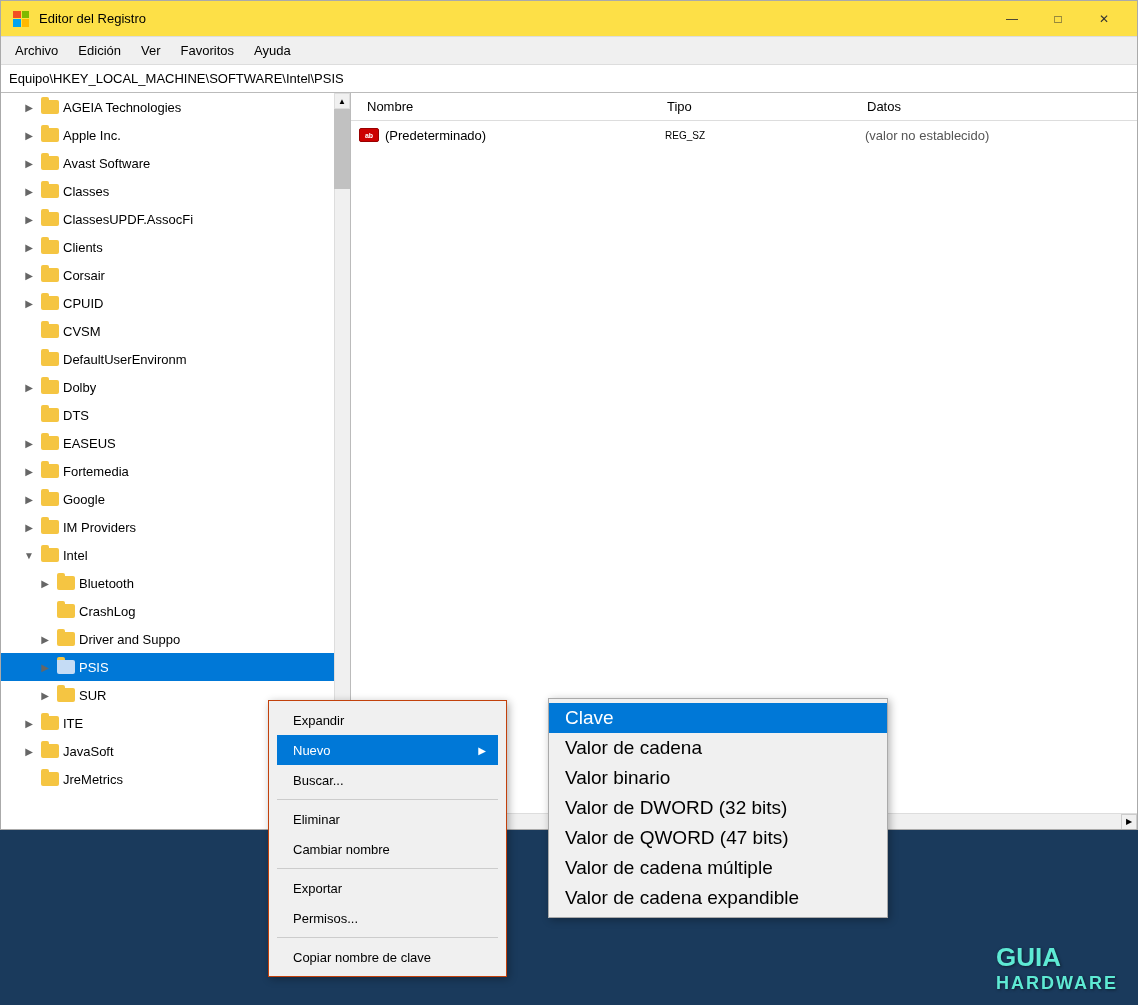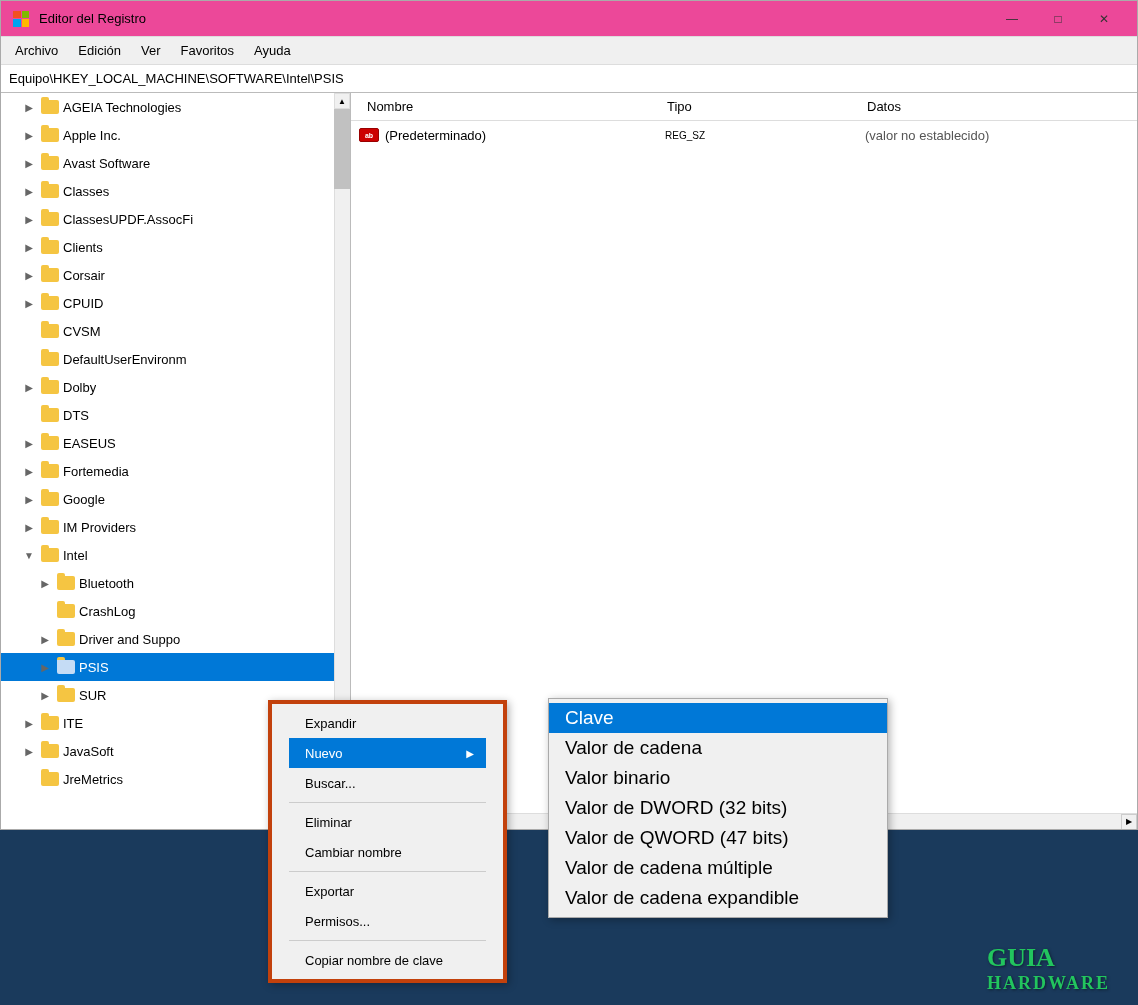--- a/index.html
+++ b/index.html
@@ -20,21 +20,21 @@
       width: 1138px;
       height: 830px;
       background: #f0f0f0;
       border: 1px solid #aaa;
       display: flex;
       flex-direction: column;
     }
 
     
     .titlebar {
-      background: #ec4899;
+      background: #fde047;
       height: 36px;
       display: flex;
       align-items: center;
       padding: 0 10px;
       border-bottom: 1px solid #ddd;
       user-select: none;
     }
     .titlebar-icon {
       width: 20px;
       height: 20px;
@@ -270,24 +270,24 @@
       background: #f0f0f0;
     }
 
     
     .context-menu {
       position: absolute;
       top: 700px;
       left: 268px;
       width: 239px;
       background: #f0f0f0;
-      border: 4px solid #c2410c;
+      border: 1px solid #c2410c;
       box-shadow: 2px 2px 8px rgba(0,0,0,0.3);
       z-index: 100;
-      padding: 4px 17px;
+      padding: 4px 8px;
     }
     .ctx-item {
       height: 30px;
       display: flex;
       align-items: center;
       padding: 0 16px;
       cursor: pointer;
       font-size: 13px;
       position: relative;
     }
@@ -322,28 +322,27 @@
       padding: 0 16px;
       cursor: pointer;
       font-size: 19px;
     }
     .submenu-item.selected { background: #0078d7; color: #fff; }
 
     
     .watermark {
       position: absolute;
       bottom: 10px;
-      right: 28px;
-      color: #22c55e;
+      right: 20px;
+      color: #5eead4;
       font-size: 22px;
       font-weight: bold;
       text-shadow: 1px 1px 3px rgba(0,0,0,0.5);
       line-height: 1.2;
       z-index: 0;
-      font-family: Liberation Serif, serif;
     }
     .watermark .guia { font-size: 26px; }
     .watermark .hardware { font-size: 18px; letter-spacing: 2px; }
 
     
     .win-icon {
       display: grid;
       grid-template-columns: 1fr 1fr;
       gap: 1px;
       width: 16px;

